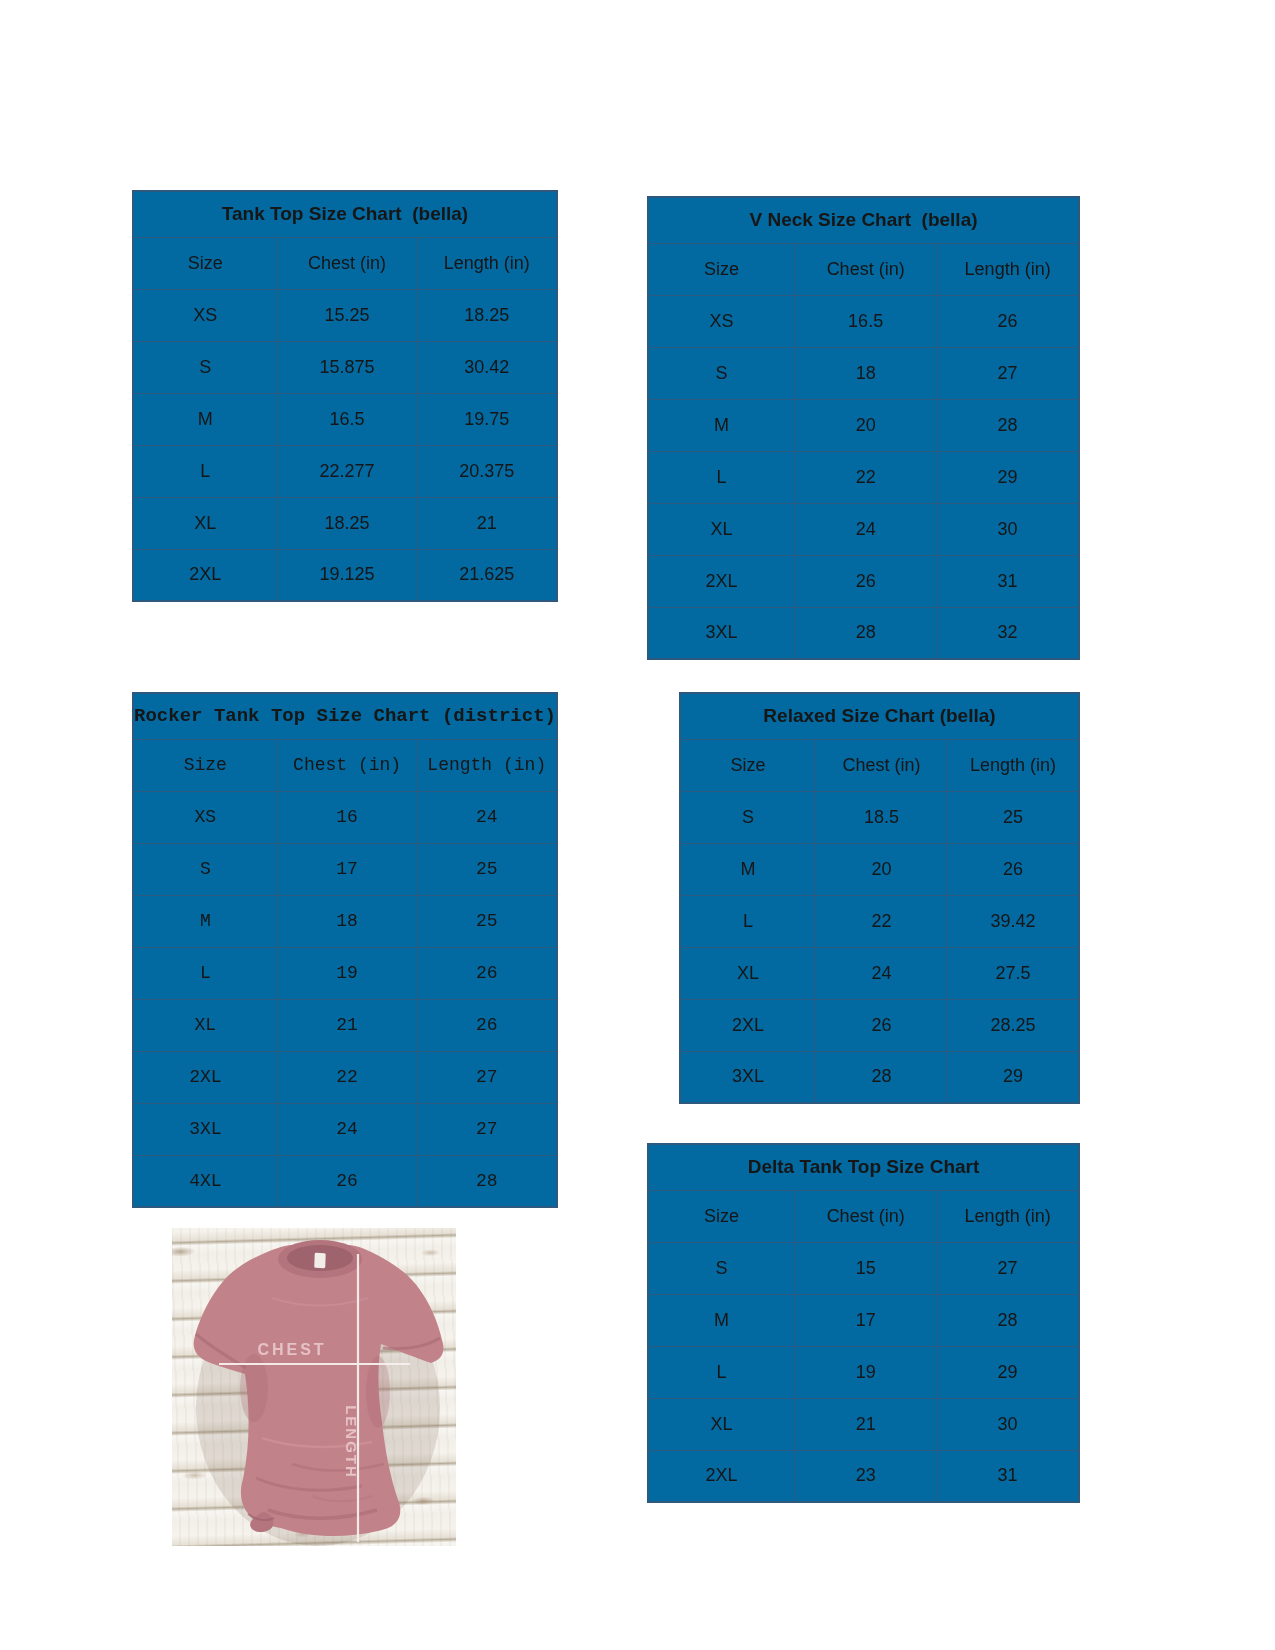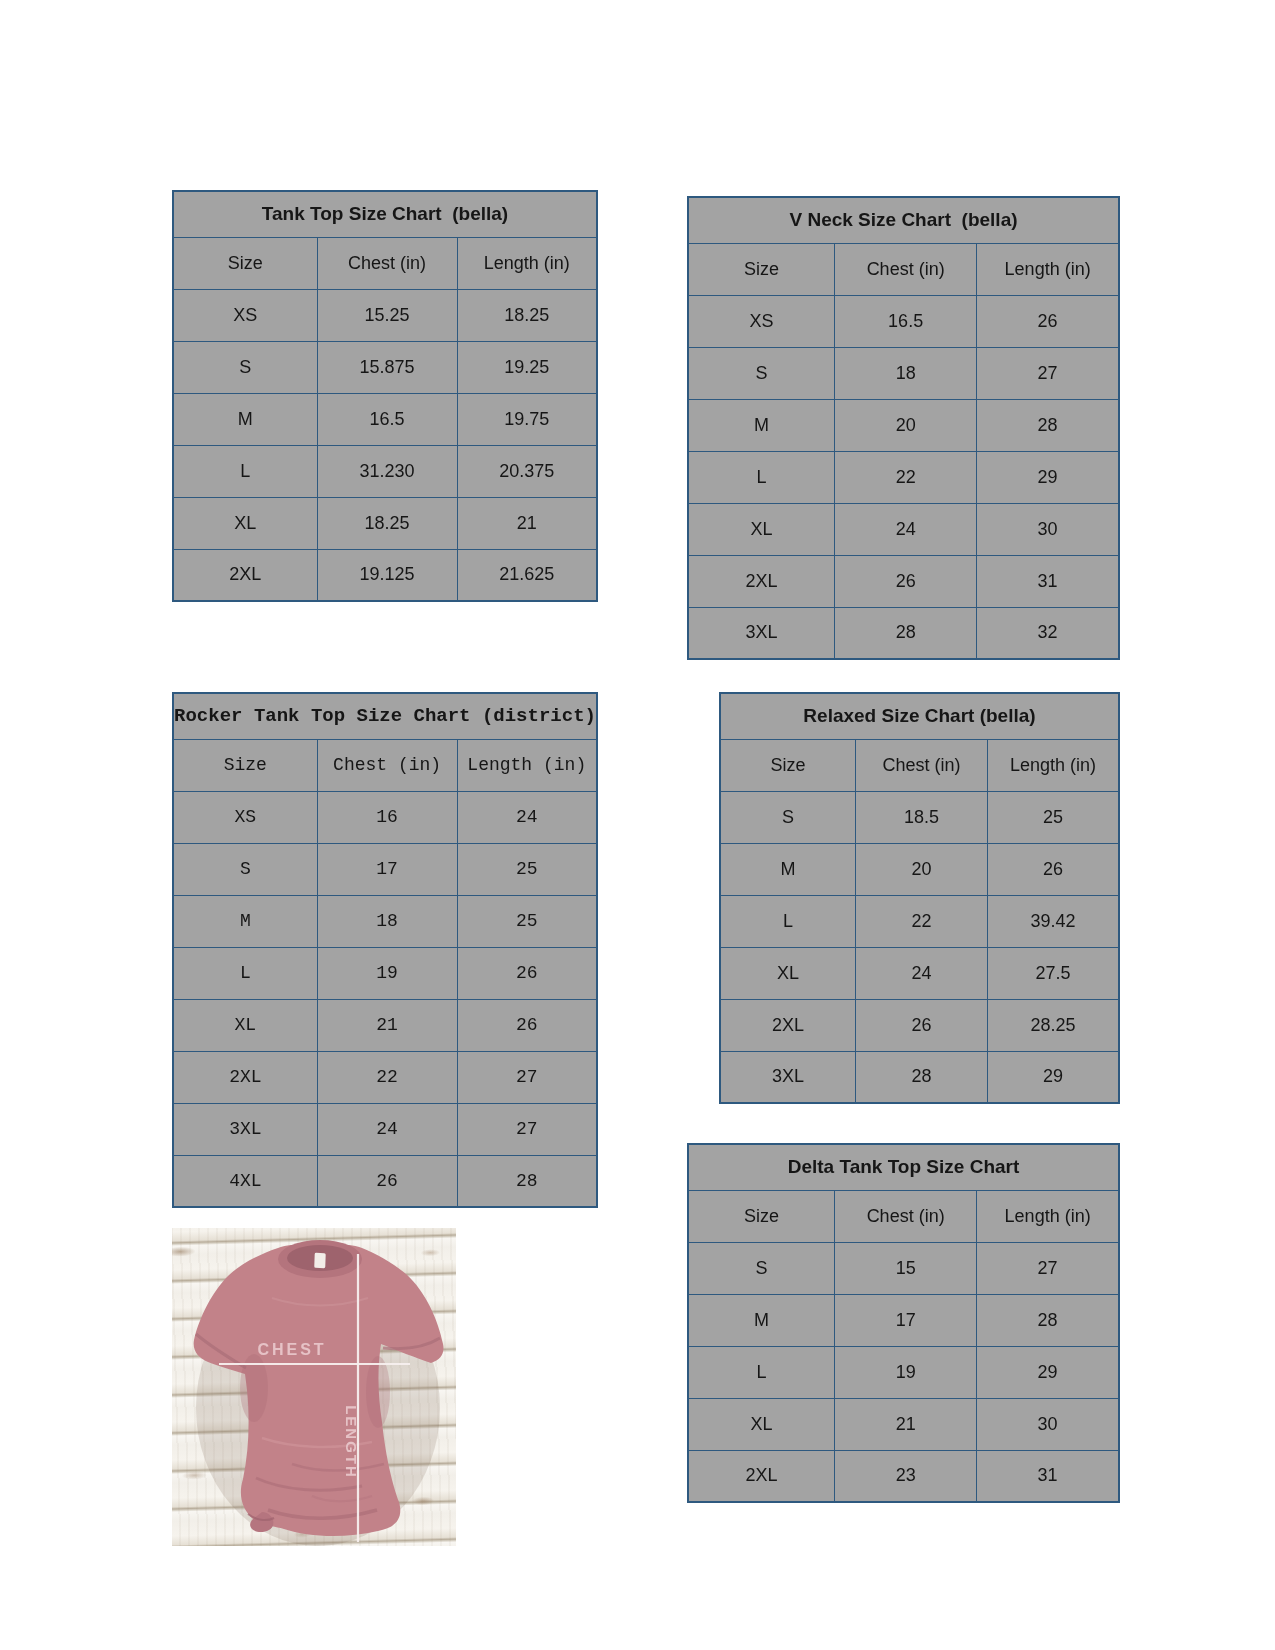--- a/index.html
+++ b/index.html
@@ -12,22 +12,21 @@
     overflow:hidden;
   }
   .page { position:absolute; inset:0; background:#ffffff; }
 
   .size-table { position:absolute; }
   .size-table table {
     width:100%;
     border-collapse:collapse;
     table-layout:fixed;
     border:2.5px solid #2e597f;
-    background:#a3a3a3;
-    margin-left:40px;
+    background:#0369a1;
   }
   .size-table th, .size-table td {
     border:1.5px solid #2e597f;
     text-align:center;
     vertical-align:middle;
     font-size:18px;
     color:#161616;
   }
   .title-row th {
     height:46px;
@@ -93,30 +92,30 @@
       </thead>
       <tbody>
           <tr>
             <td>XS</td>
             <td>15.25</td>
             <td>18.25</td>
           </tr>
           <tr>
             <td>S</td>
             <td>15.875</td>
-            <td>19.25</td>
+            <td>30.42</td>
           </tr>
           <tr>
             <td>M</td>
             <td>16.5</td>
             <td>19.75</td>
           </tr>
           <tr>
             <td>L</td>
-            <td>31.230</td>
+            <td>22.277</td>
             <td>20.375</td>
           </tr>
           <tr>
             <td>XL</td>
             <td>18.25</td>
             <td>21</td>
           </tr>
           <tr>
             <td>2XL</td>
             <td>19.125</td>

